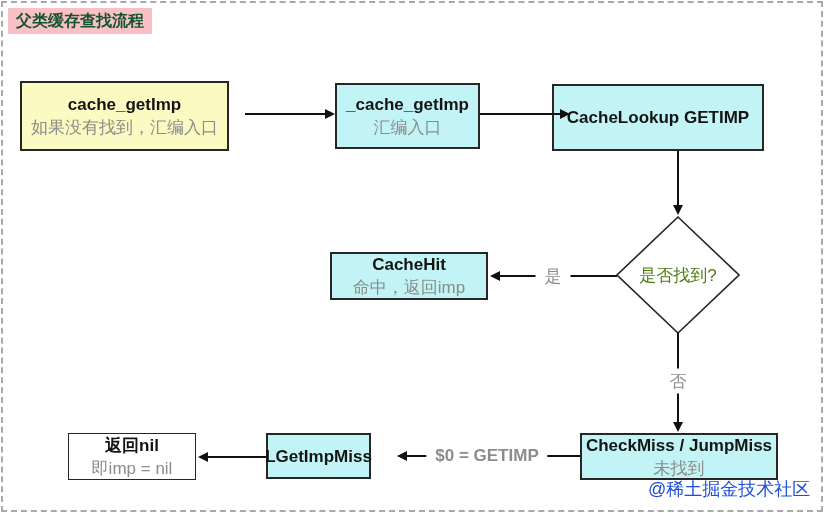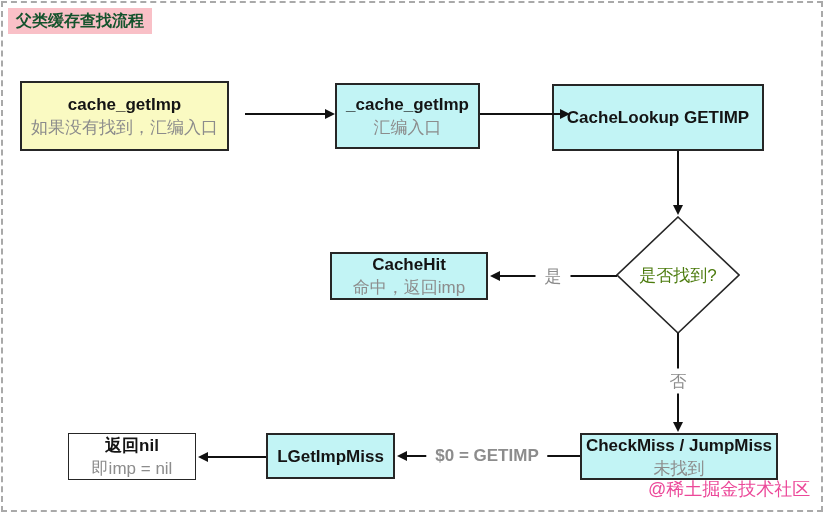--- a/index.html
+++ b/index.html
@@ -33,21 +33,21 @@
   .vline{position:absolute;width:2px;background:#111111;}
   .ah{position:absolute;width:0;height:0;}
   .ah.right{border-top:5px solid transparent;border-bottom:5px solid transparent;border-left:10px solid #111111;}
   .ah.left{border-top:5px solid transparent;border-bottom:5px solid transparent;border-right:10px solid #111111;}
   .ah.down{border-left:5px solid transparent;border-right:5px solid transparent;border-top:10px solid #111111;}
   .edge-label{
     position:absolute;transform:translate(-50%,-50%);background:#ffffff;
     padding:1px 9px;font-size:17px;color:#8c8c8c;white-space:nowrap;
   }
   .watermark{
-    position:absolute;left:648px;top:477px;font-size:18px;color:#ec4899;white-space:nowrap;
+    position:absolute;left:648px;top:477px;font-size:18px;color:#1d4ed8;white-space:nowrap;
   }
 </style>
 </head>
 <body>
 
 <div class="canvas" style="--pink: #f9c0c7; --yellow: #fafac2; --cyan: #c2f4f5;">
   <div class="frame"></div>
 
   <div class="title-badge">父类缓存查找流程</div>
 
@@ -75,21 +75,21 @@
   <div class="box cyan" style="left:330px;top:252px;width:158px;height:48px;">
     <div class="box-title">CacheHit</div>
     <div class="box-sub">命中，返回imp</div>
   </div>
 
   <div class="box cyan" style="left:580px;top:433px;width:198px;height:47px;">
     <div class="box-title">CheckMiss / JumpMiss</div>
     <div class="box-sub">未找到</div>
   </div>
 
-  <div class="box cyan" style="left:266px;top:433px;width:129px;height:46px;">
+  <div class="box cyan" style="left:266px;top:433px;width:105px;height:46px;">
     <div class="box-title">LGetImpMiss</div>
   </div>
 
   <div class="box white" style="left:68px;top:433px;width:128px;height:47px;">
     <div class="box-title">返回nil</div>
     <div class="box-sub">即imp = nil</div>
   </div>
 
   <div class="hline" style="left:245px;top:113px;width:82px;"></div>
   <div class="ah right" style="left:325px;top:109px;"></div>

